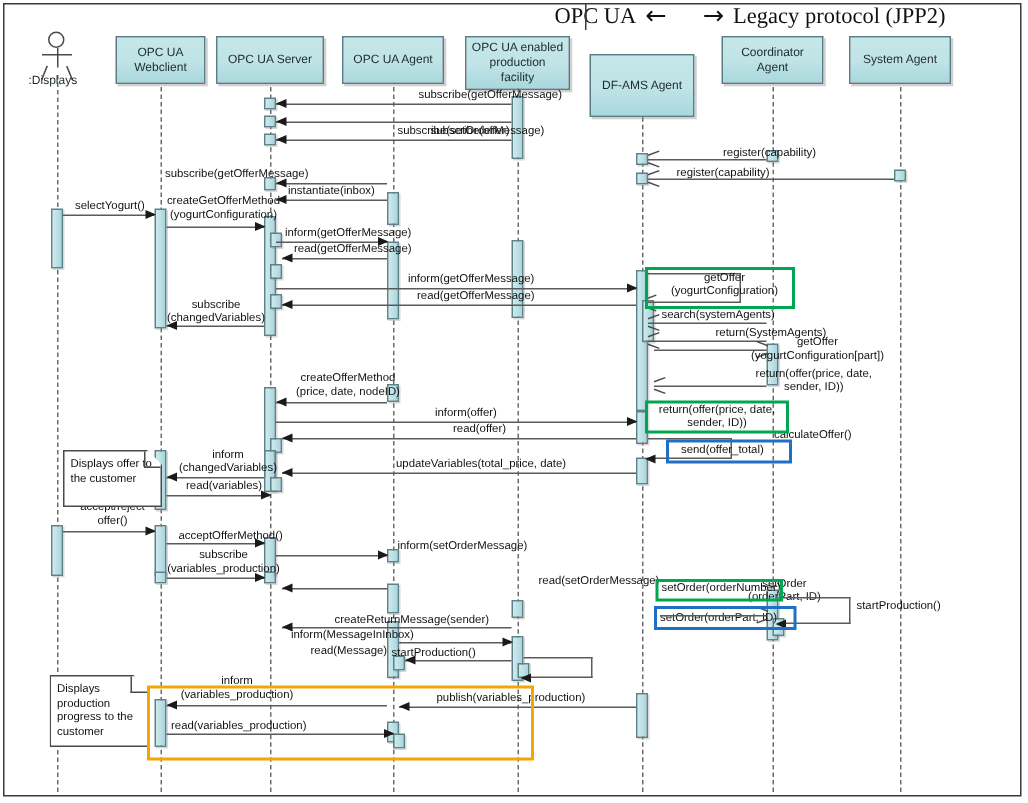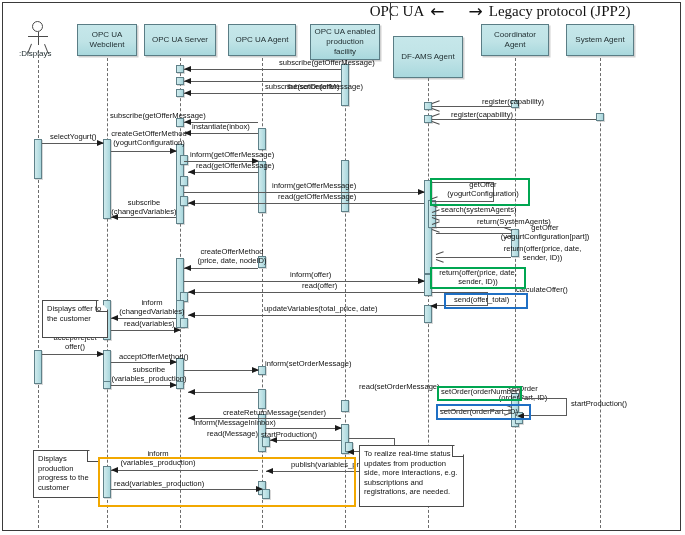--- a/index.html
+++ b/index.html
@@ -376,23 +376,20 @@
   <div class="msg" style="left:111px;top:489px;width:151px;"></div>
   <div class="head-r" style="left:256px;top:485.5px;"></div>
   <div class="lbl" style="left:114px;top:480px;">read(variables_production)</div>
 
   <div class="note" style="left:42px;top:300px;width:66px;height:38px;">
     <span>Displays offer to the customer</span>
   </div>
   <div class="note" style="left:33px;top:450px;width:66px;height:48px;">
     <span>Displays production progress to the customer</span>
   </div>
-  <div class="note" style="left:359px;top:445px;width:105px;height:62px;">
-    <span>To realize real-time status updates from production side, more interactions, e.g. subscriptions and registrations, are needed.</span>
-  </div>
 
   <div class="hl green" style="left:430px;top:178px;width:100px;height:28px;"></div>
   <div class="hl green" style="left:430px;top:267px;width:96px;height:22px;"></div>
   <div class="hl blue" style="left:444px;top:293px;width:84px;height:16px;"></div>
   <div class="hl green" style="left:437px;top:386px;width:85px;height:15px;"></div>
   <div class="hl blue" style="left:436px;top:404px;width:95px;height:16px;"></div>
   <div class="hl orange" style="left:98px;top:457px;width:258px;height:50px;"></div>
 
 </div>
 

